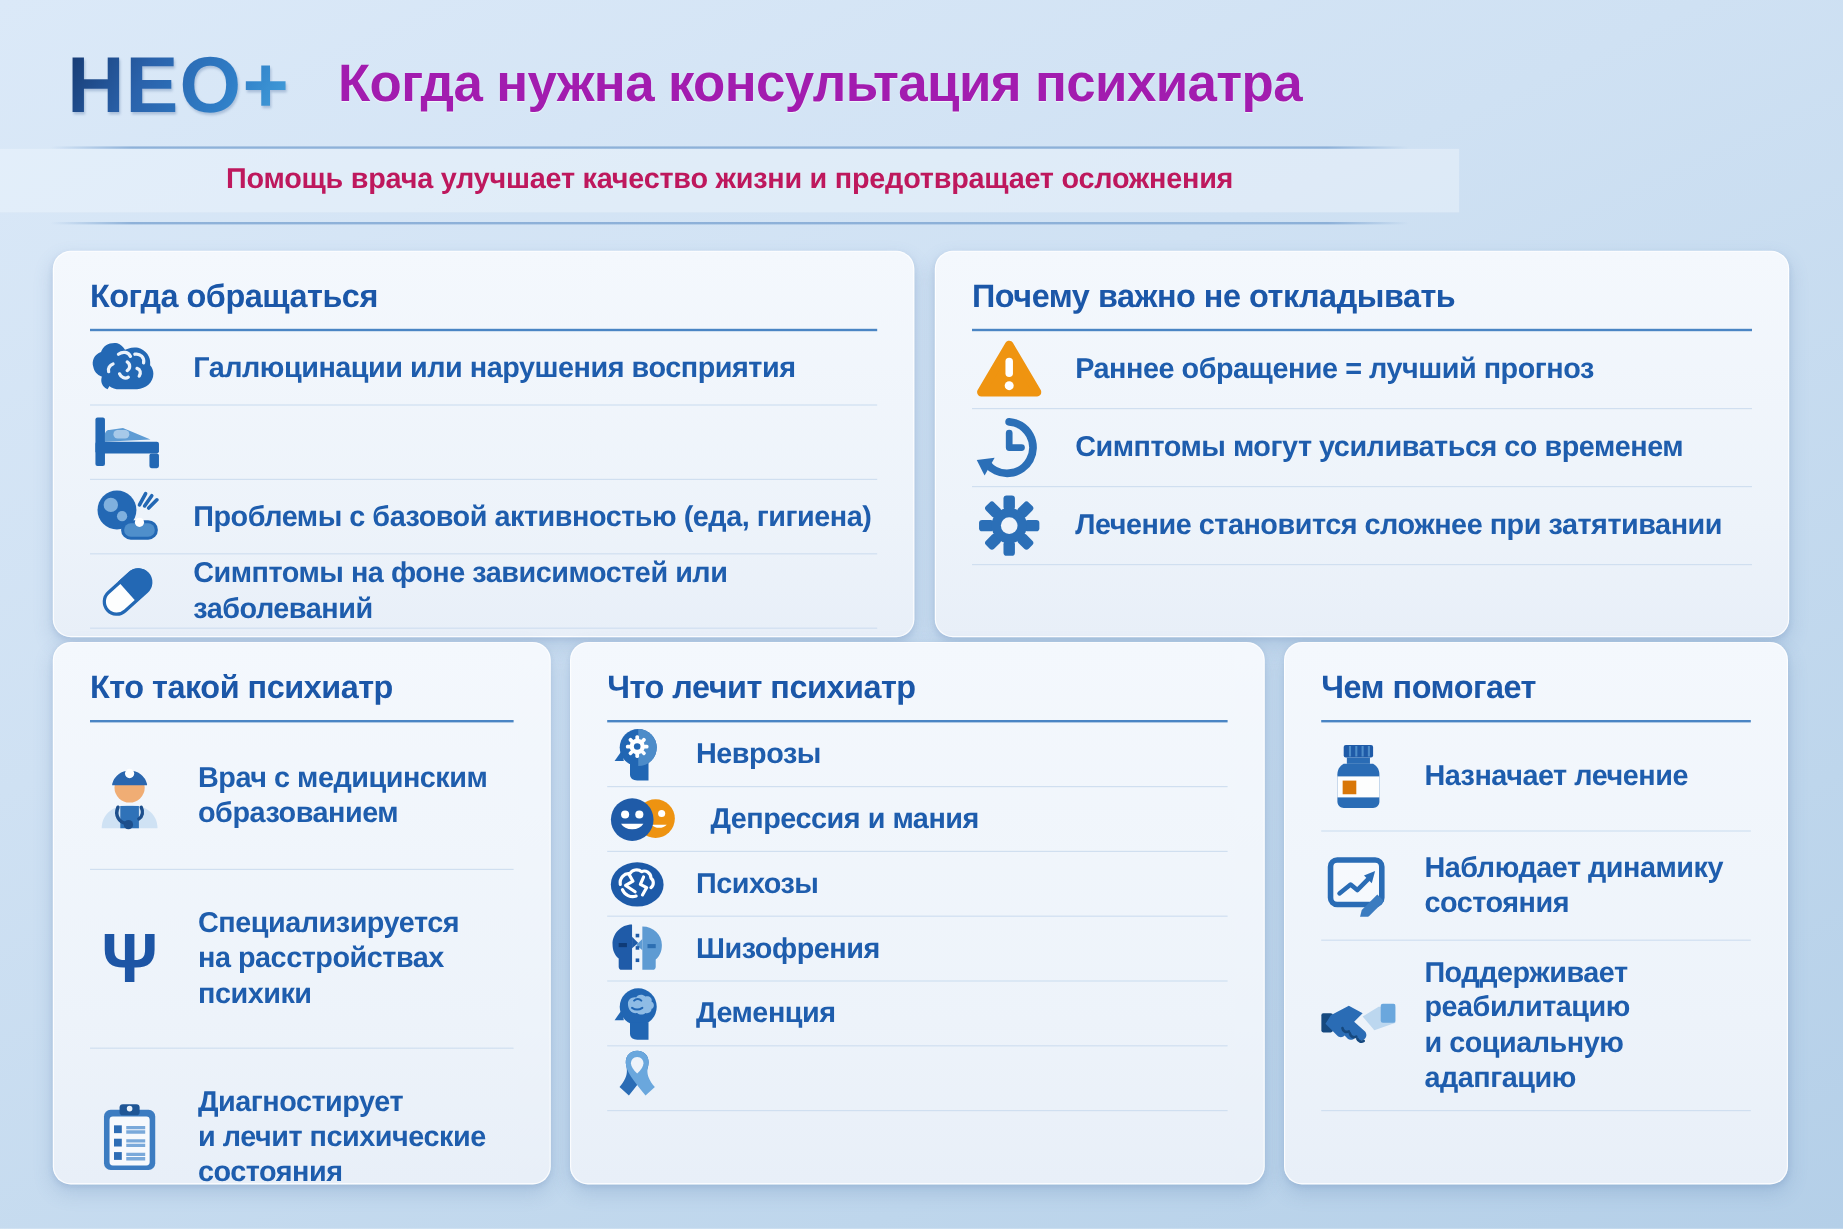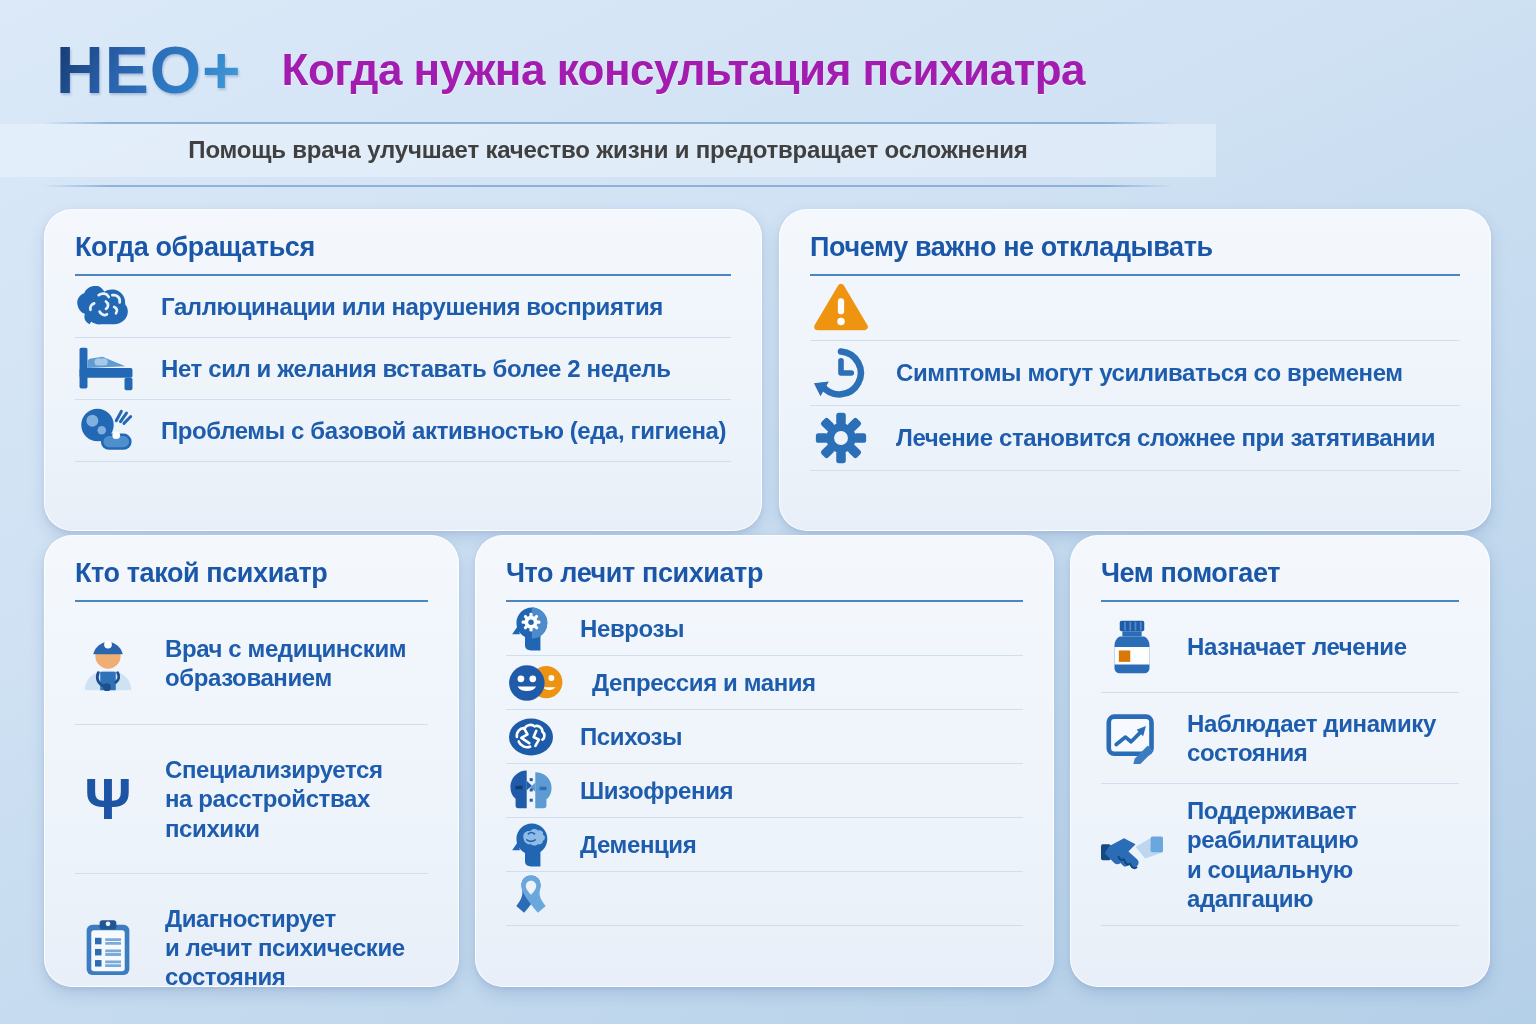--- a/index.html
+++ b/index.html
@@ -19,31 +19,31 @@
     filter:drop-shadow(1px 2px 1px rgba(30,70,130,.25));
   }
   .title{
     font-size:44px;font-weight:700;color:#a21caf;letter-spacing:-.5px;margin:0;
     text-shadow:0 1px 1px rgba(255,255,255,.7);
   }
   .rule{height:2px;margin:8px 42px 0;
     background:linear-gradient(90deg,rgba(124,164,209,0),rgba(124,164,209,.8) 6%,rgba(124,164,209,.8) 94%,rgba(124,164,209,0));}
   .subtitle-band{background:rgba(240,246,252,.45);}
   .subtitle{
-    text-align:center;font-size:24px;font-weight:700;color:#404040;
+    text-align:center;font-size:24px;font-weight:700;color:#be185d;
     padding:12px 0 13px;letter-spacing:-.2px;
   }
 
   
   .row{display:grid;margin:0 44px;}
   .row1{grid-template-columns:718px 712px;gap:17px;margin-top:22px;}
   .row2{grid-template-columns:415px 579px 420px;gap:16px;margin-top:4px;}
   .card{
     background:linear-gradient(180deg,#f4f8fd 0%,#edf3fa 70%,#e8eff8 100%);
-    border-radius:28px;border:1px solid rgba(255,255,255,.8);
+    border-radius:15px;border:1px solid rgba(255,255,255,.8);
     box-shadow:0 7px 16px rgba(70,110,165,.20),0 2px 4px rgba(70,110,165,.12);
     padding:18px 30px 0;box-sizing:border-box;overflow:hidden;
   }
   .row1 .card{height:322px;}
   .row2 .card{height:452px;}
   .card h2{
     margin:4px 0 0;font-size:27px;font-weight:700;color:#1b57a8;letter-spacing:-.4px;
     padding-bottom:11px;border-bottom:2px solid #4a85c4;
   }
   .card ul{list-style:none;margin:0;padding:0;}
@@ -100,54 +100,65 @@
         <li>
           <span class="ic">
             <svg width="60" height="48" viewBox="0 0 68 54">
               <rect x="4" y="3" width="9" height="46" rx="2" fill="#2368b4"></rect>
               <path d="M13 26 v-7 c0-2 2-4 4-4 l13-2 26 11 z" fill="#5f9cd4"></path>
               <rect x="21" y="15" width="15" height="8" rx="4" fill="#a7c9e9"></rect>
               <rect x="4" y="26" width="60" height="11" rx="2" fill="#2368b4"></rect>
               <rect x="55" y="37" width="9" height="14" rx="2" fill="#2368b4"></rect>
             </svg>
           </span>
-          <span class="item-text">Нет сил и желания вставать более 2 недель</span>
         </li>
         <li>
           <span class="ic">
             <svg width="58" height="50" viewBox="0 0 68 58">
               <circle cx="24" cy="22" r="19" fill="#2368b4"></circle>
               <circle cx="18" cy="17" r="7" fill="#7fb0de"></circle>
               <circle cx="29" cy="28" r="5" fill="#7fb0de"></circle>
               <g stroke="#2368b4" stroke-width="3.5" stroke-linecap="round" fill="none">
                 <path d="M52 6 l-6 11"></path>
                   <path d="M58 8 l-7 10"></path>
                   <path d="M63 12 l-8 8"></path>
               </g>
               <rect x="28" y="32" width="36" height="19" rx="9.5" fill="#2368b4"></rect>
               <rect x="31" y="35" width="30" height="13" rx="6.5" fill="#4f8fcb"></rect>
               <circle cx="46" cy="34" r="4.5" fill="#fff"></circle>
             </svg>
           </span>
           <span class="item-text">Проблемы с базовой активностью (еда, гигиена)</span>
         </li>
+        <li>
+          <span class="ic">
+            <svg width="54" height="54" viewBox="0 0 60 60">
+              <g transform="rotate(-42 30 30)">
+                <rect x="5" y="19" width="50" height="23" rx="11.5" fill="#fdfefe" stroke="#2368b4" stroke-width="3"></rect>
+                <path d="M30 17.5 h13.5 a12 12 0 0 1 0 25 H30 z" fill="#2368b4"></path>
+              </g>
+            </svg>
+          </span>
+          <span class="item-text">Симптомы на фоне зависимостей или заболеваний</span>
+        </li>
       </ul>
     </section>
 
     <section class="card c-why">
       <h2>Почему важно не откладывать</h2>
       <ul>
         <li>
           <span class="ic">
             <svg width="54" height="50" viewBox="0 0 60 56">
               <path d="M30 5 L56 49 H4 Z" fill="#ef9410" stroke="#ef9410" stroke-width="8" stroke-linejoin="round"></path>
               <rect x="26.5" y="17" width="7" height="18" rx="3.5" fill="#fff"></rect>
               <circle cx="30" cy="43" r="4.2" fill="#fff"></circle>
             </svg>
           </span>
+          <span class="item-text">Раннее обращение = лучший прогноз</span>
         </li>
         <li>
           <span class="ic">
             <svg width="56" height="56" viewBox="0 0 60 60">
               <path d="M30 7 a23 23 0 1 1 -20 37" fill="none" stroke="#2b6fb7" stroke-width="7" stroke-linecap="round"></path>
               <polygon points="1,41 17,39 8,55" fill="#2b6fb7"></polygon>
               <path d="M30 17 v13 h11" fill="none" stroke="#2b6fb7" stroke-width="6" stroke-linecap="round" stroke-linejoin="round"></path>
             </svg>
           </span>
           <span class="item-text">Симптомы могут усиливаться со временем</span>

